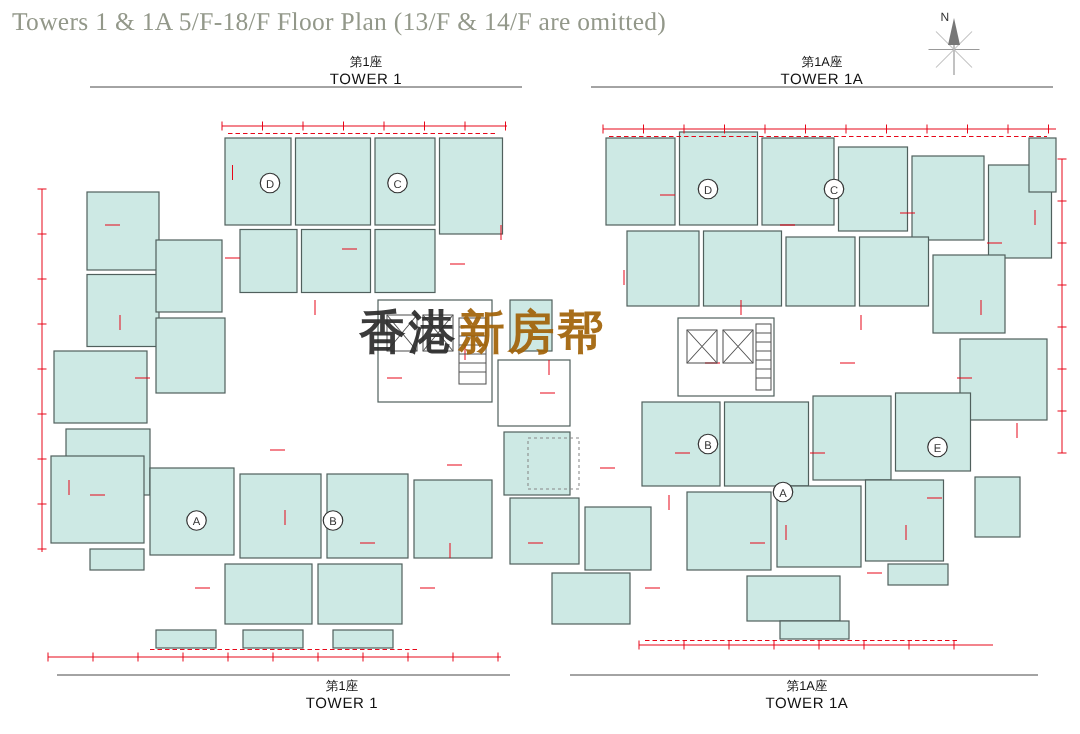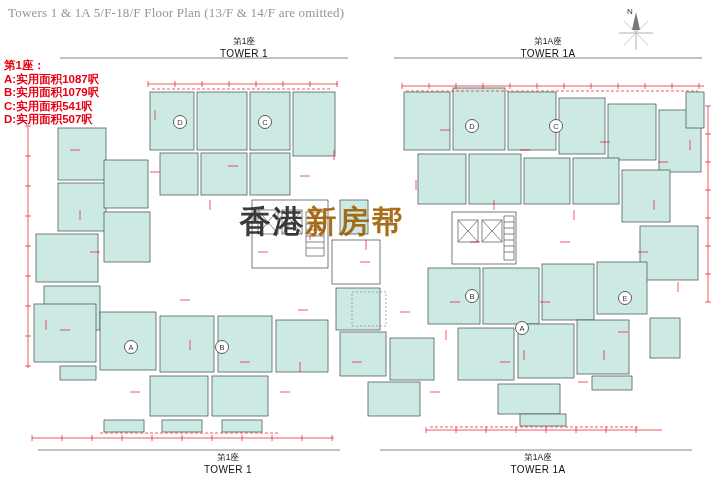--- a/index.html
+++ b/index.html
@@ -12,21 +12,21 @@
   
   #plan { position:absolute; left:0; top:0; z-index:1; }
   .room       { fill:#cde9e4; stroke:#50605d; stroke-width:.8; }
   .room-white { fill:#ffffff; stroke:#50605d; stroke-width:.8; }
   #plan-marks line { stroke:#e60012; stroke-width:.65; }
   #core-details { stroke:#555; stroke-width:.7; fill:none; }
   #extent-lines line { stroke:#333; stroke-width:.6; }
 
   
   .title { position:absolute; left:8px; top:5px; z-index:6; }
-  .title .en { font-family:"Liberation Serif", serif; font-size:13px; letter-spacing:.2px; color:#93988a; }
+  .title .en { font-family:"Liberation Serif", serif; font-size:17px; letter-spacing:.2px; color:#93988a; }
   .title .cn { font-size:11px; margin-top:3px; color:#7e958d; font-weight:bold; }
 
   
   .legend { position:absolute; font-weight:bold; z-index:6; white-space:nowrap; }
   .legend-t1  { left:4px;  top:59px;  color:#e60012; font-size:11.5px; line-height:13.5px; }
   .legend-t1a { left:577px; top:386px; color:#f0830a; font-size:11.5px; line-height:15.5px; }
 
   
   .tower-label { position:absolute; width:80px; text-align:center; color:#111; z-index:6;margin-left:36px; }
   .tower-label .cn { font-size:8.5px; }
@@ -275,27 +275,20 @@
       <text x="522" y="331">A</text>
       <circle cx="625" cy="298" r="6.5" fill="#fff" stroke="#333" stroke-width="0.8"></circle>
       <text x="625" y="301">E</text>
     </g>
   </svg>
 
   <div class="title">
     <div class="en">Towers 1 &amp; 1A  5/F-18/F Floor Plan (13/F &amp; 14/F are omitted)</div>
   </div>
 
-  <div class="legend legend-t1">
-    <div>第1座：</div>
-    <div>A:实用面积1087呎</div>
-    <div>B:实用面积1079呎</div>
-    <div>C:实用面积541呎</div>
-    <div>D:实用面积507呎</div>
-  </div>
 
 
   <div class="tower-label tl-t1-top">
     <div class="cn">第1座</div>
     <div class="en">TOWER 1</div>
   </div>
   <div class="tower-label tl-t1a-top">
     <div class="cn">第1A座</div>
     <div class="en">TOWER 1A</div>
   </div>

